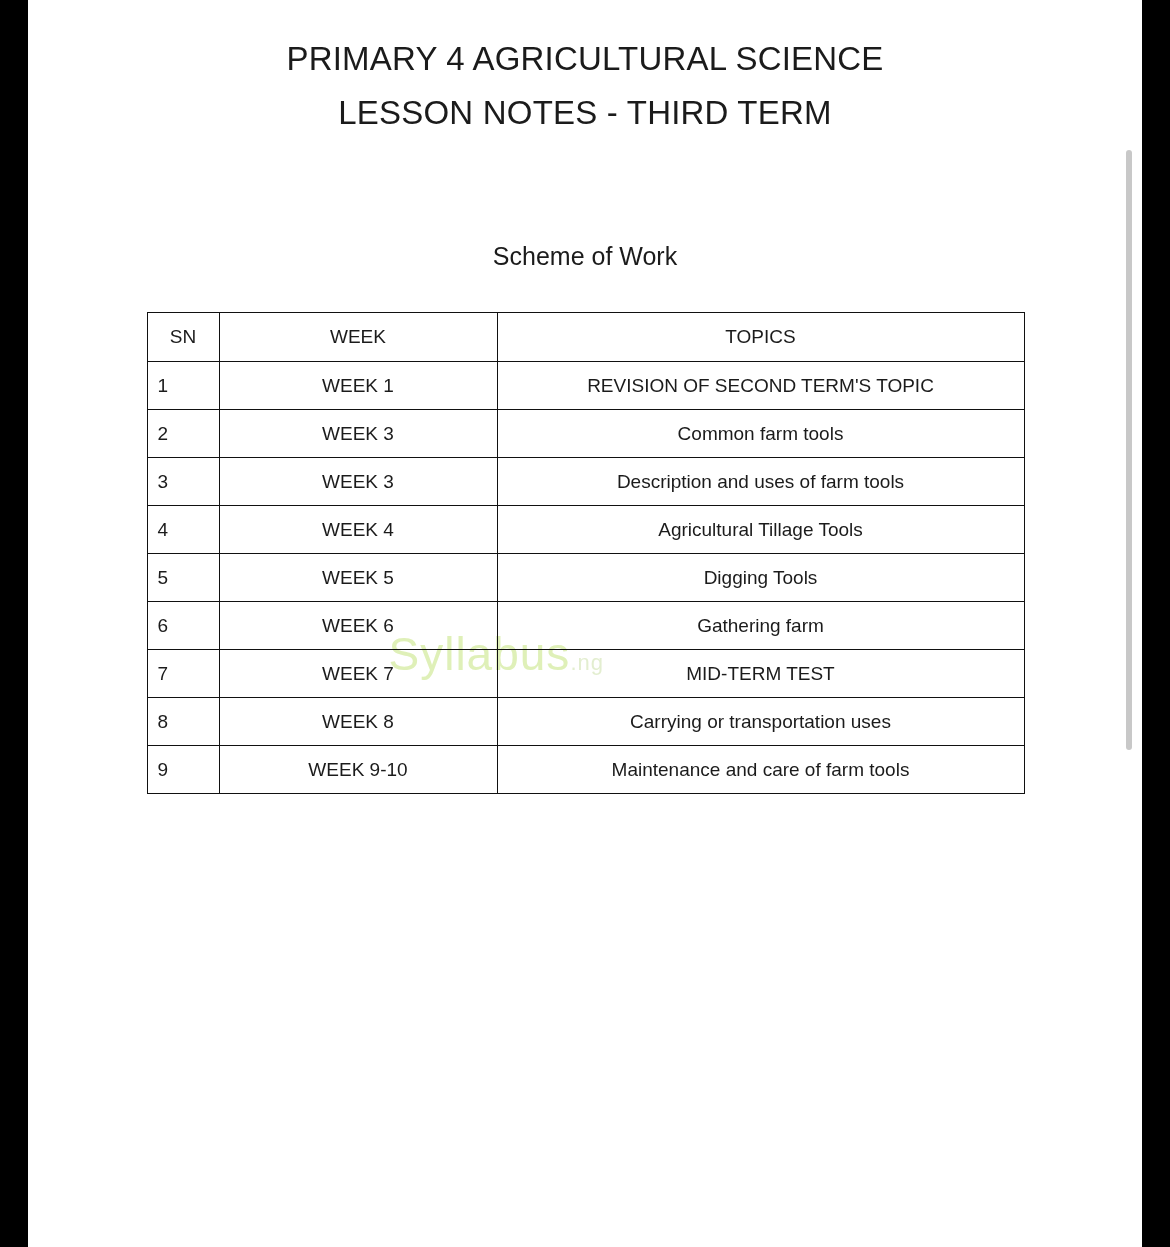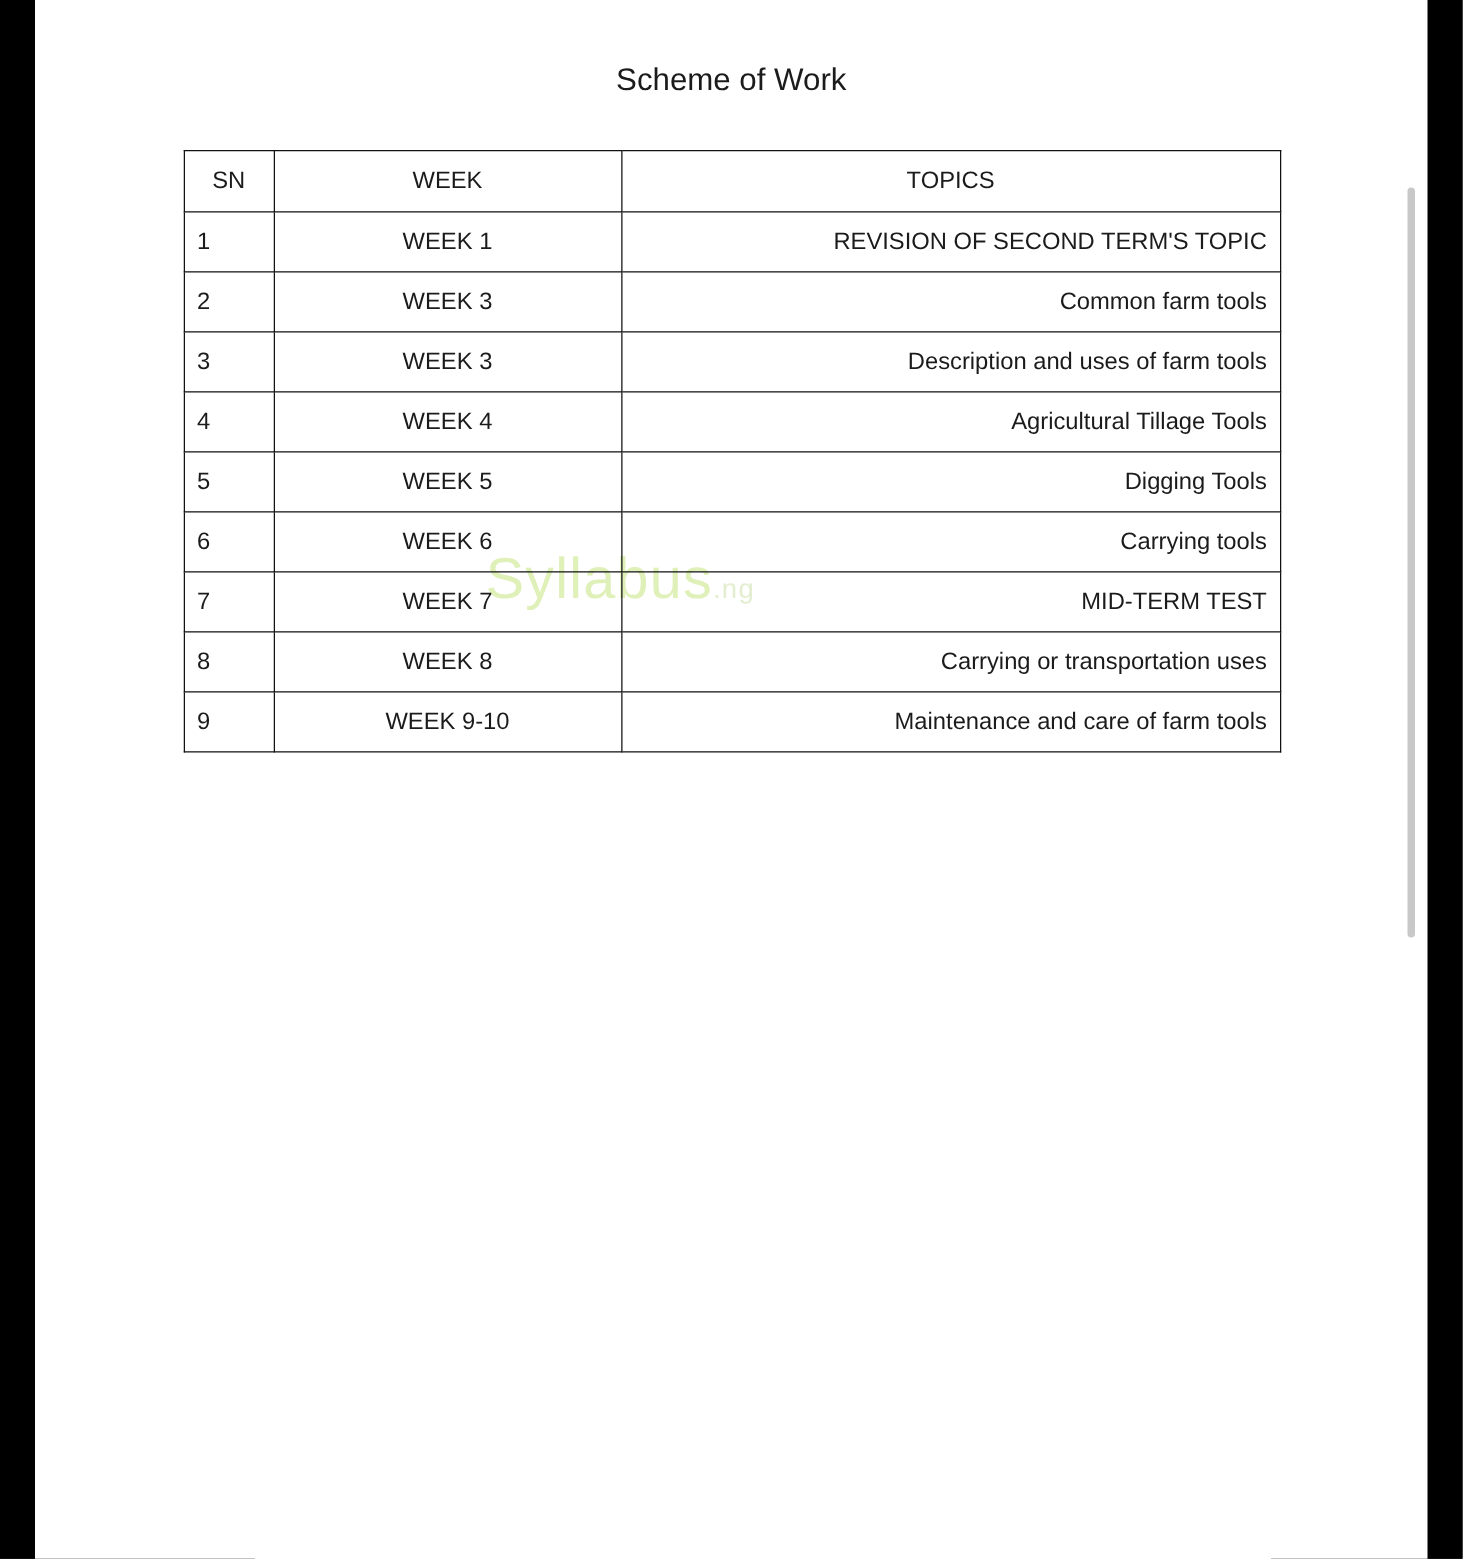--- a/index.html
+++ b/index.html
@@ -48,21 +48,21 @@
     letter-spacing: 0.2px;
     padding-top: 32px;
     margin: 0 auto;
     width: 760px;
   }
   .section-title {
     text-align: center;
     font-size: 25px;
     color: #1b1b1b;
     font-weight: 400;
-    margin-top: 50px;
+    margin-top: 102px;
   }
   .table-wrap {
     position: relative;
     margin: 41px auto 0 auto;
     width: 877px;
   }
   table.scheme {
     border-collapse: collapse;
     width: 877px;
     table-layout: fixed;
@@ -80,21 +80,21 @@
   table.scheme th {
     text-align: center;
     height: 48px;
     margin-left: 16px;
   }
   col.c-sn { width: 72px; }
   col.c-week { width: 278px; }
   col.c-topics { width: 527px; }
   td.sn { text-align: left; padding-left: 12px; }
   td.week { text-align: center; padding-left: 12px; }
-  td.topic { text-align: right; padding-left: 10px; }
+  td.topic { text-align: center; padding-left: 10px; }
   .watermark {
     position: absolute;
     left: 242px;
     top: 315px;
     font-size: 46px;
     color: #dff0b8;
     font-family: "Liberation Sans", sans-serif;
     letter-spacing: 1px;
     pointer-events: none;
     user-select: none;
@@ -106,20 +106,24 @@
     vertical-align: baseline;
   }
   table.scheme { position: relative; z-index: 1; }
   table.scheme th, table.scheme td { background: rgba(255,255,255,0); }
 </style>
 </head>
 <body>
 
 <div class="page">
 
+  <h1 class="doc-title">
+    <span>PRIMARY 4 AGRICULTURAL SCIENCE</span><br>
+    <span>LESSON NOTES - THIRD TERM</span>
+  </h1>
 
   <h2 class="section-title">Scheme of Work</h2>
 
   <div class="table-wrap">
 
     <div class="watermark">
       <span>Syllabus</span><span class="ng">.ng</span>
     </div>
 
     <table class="scheme">
@@ -157,21 +161,21 @@
           <td class="topic">Agricultural Tillage Tools</td>
         </tr>
         <tr>
           <td class="sn">5</td>
           <td class="week">WEEK 5</td>
           <td class="topic">Digging Tools</td>
         </tr>
         <tr>
           <td class="sn">6</td>
           <td class="week">WEEK 6</td>
-          <td class="topic">Carrying tools</td>
+          <td class="topic">Gathering farm</td>
         </tr>
         <tr>
           <td class="sn">7</td>
           <td class="week">WEEK 7</td>
           <td class="topic">MID-TERM TEST</td>
         </tr>
         <tr>
           <td class="sn">8</td>
           <td class="week">WEEK 8</td>
           <td class="topic">Carrying or transportation uses</td>

